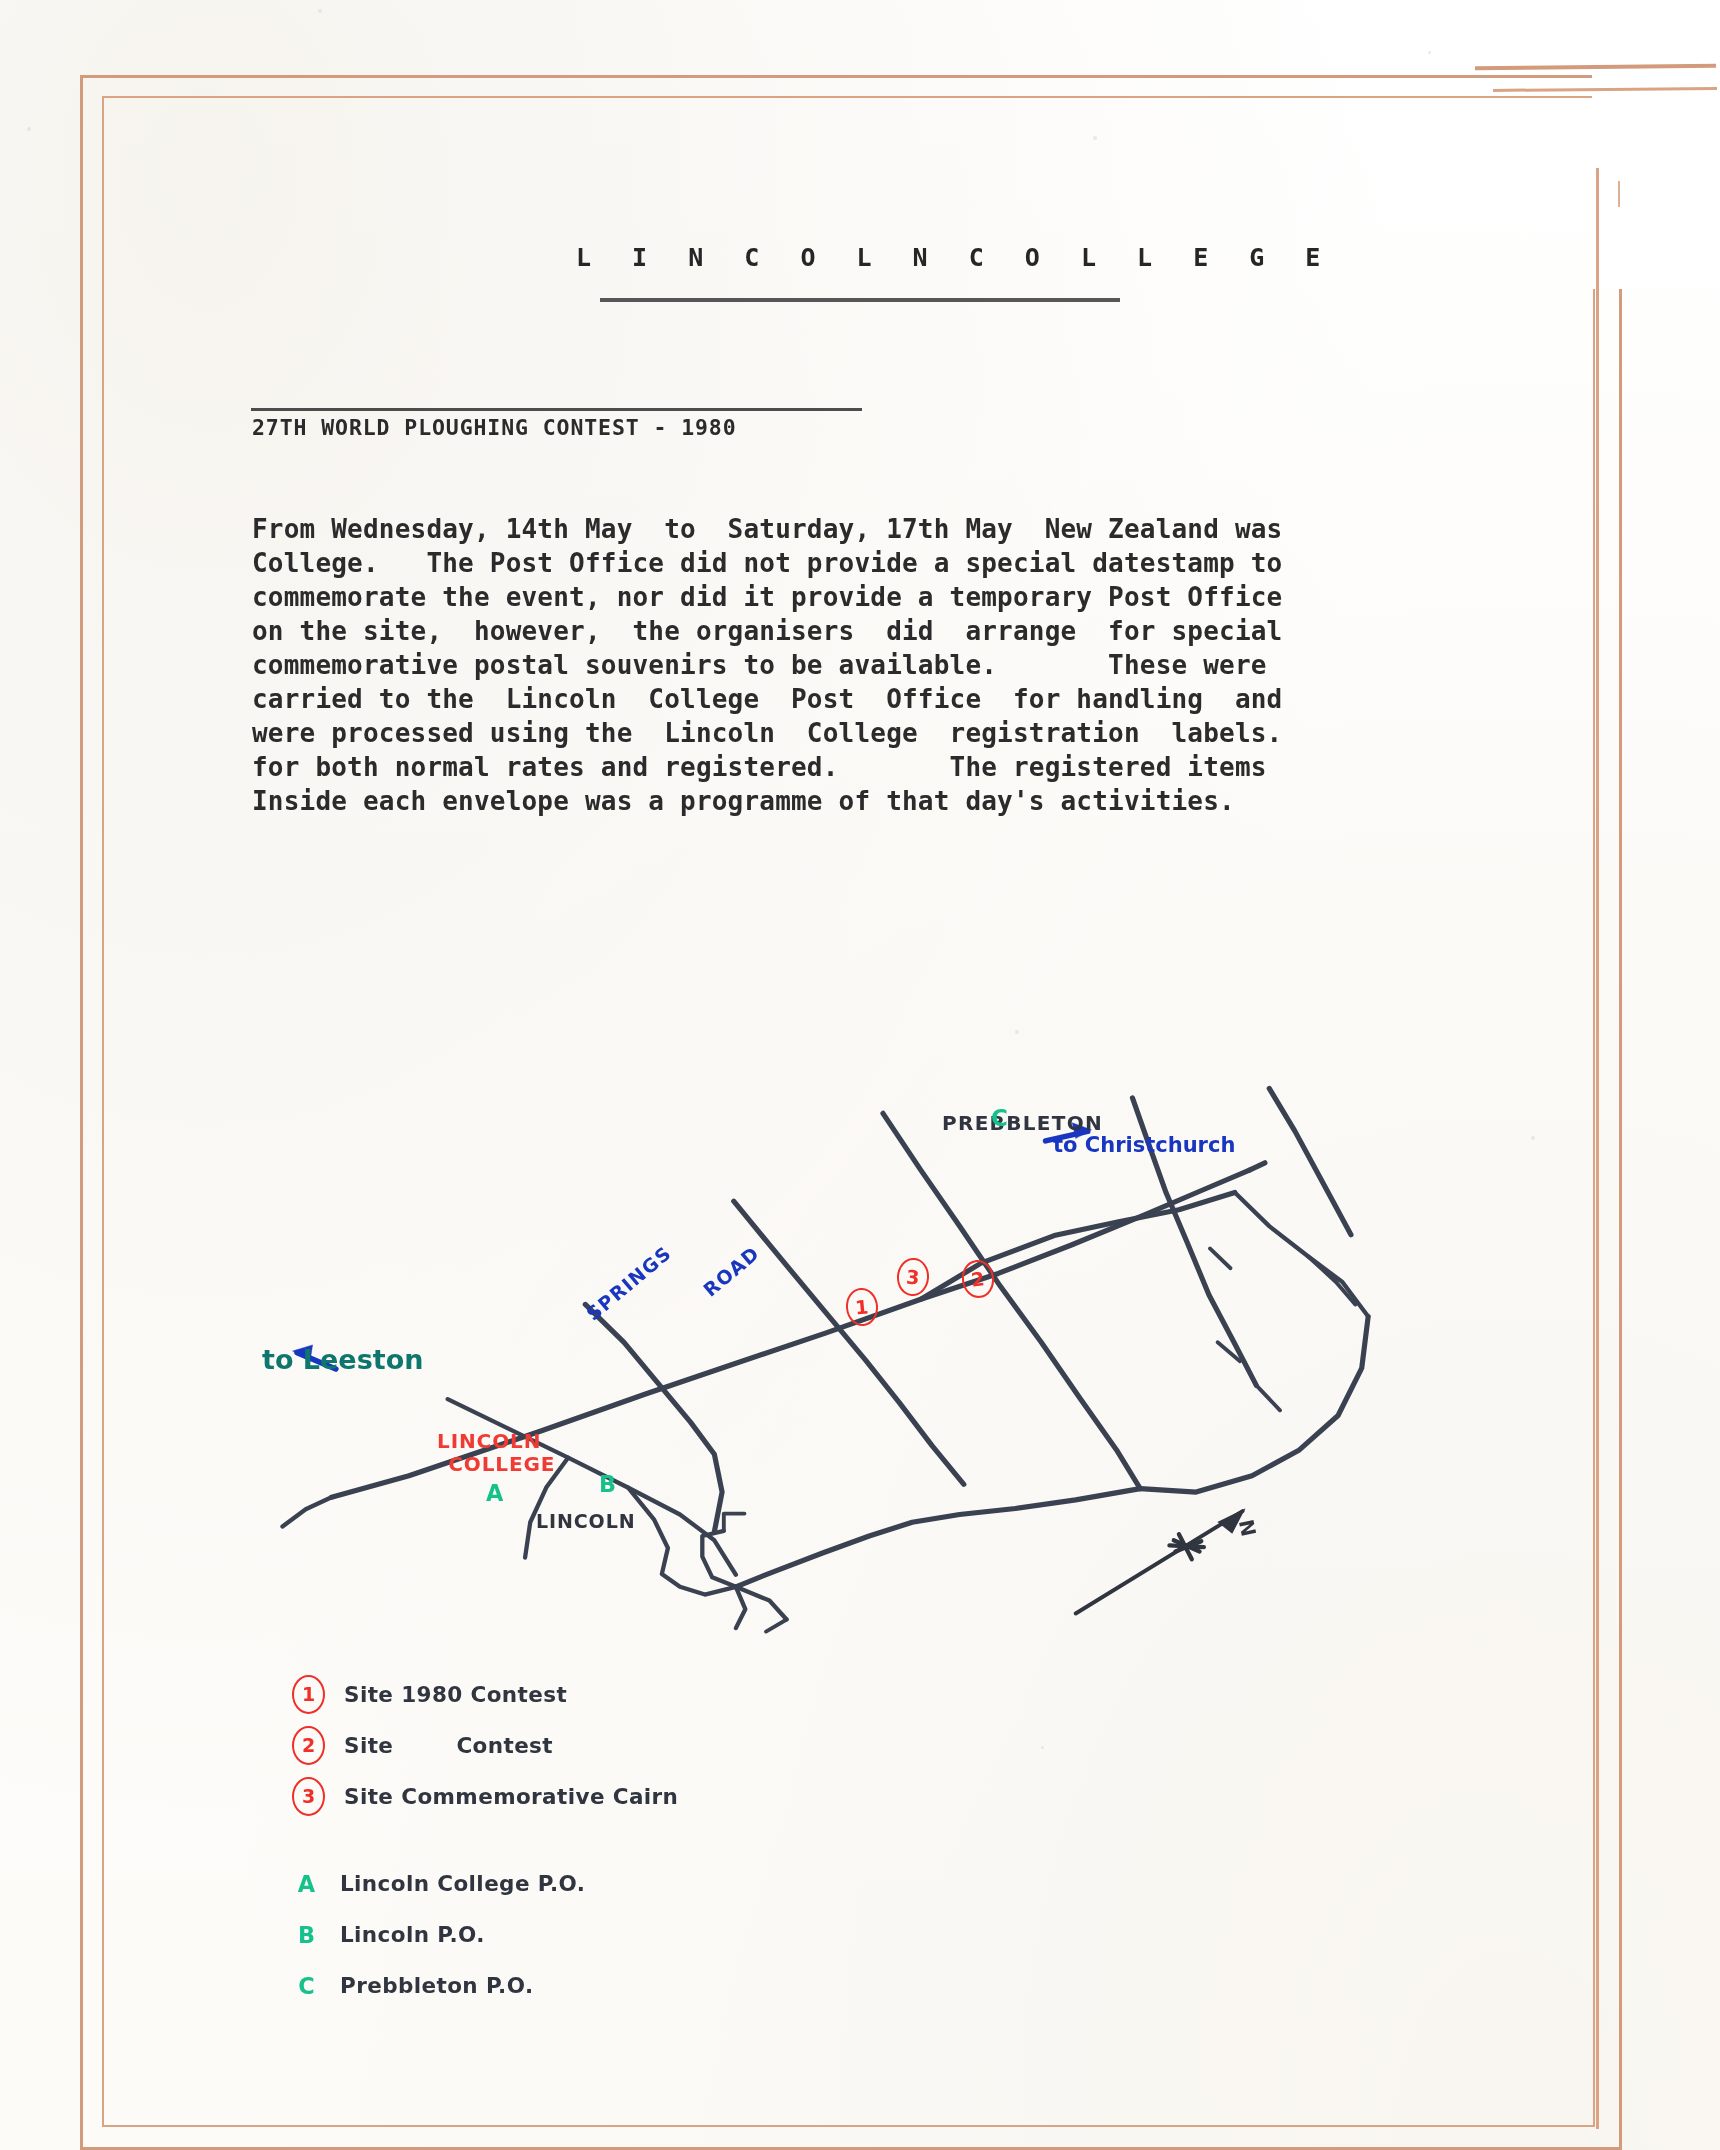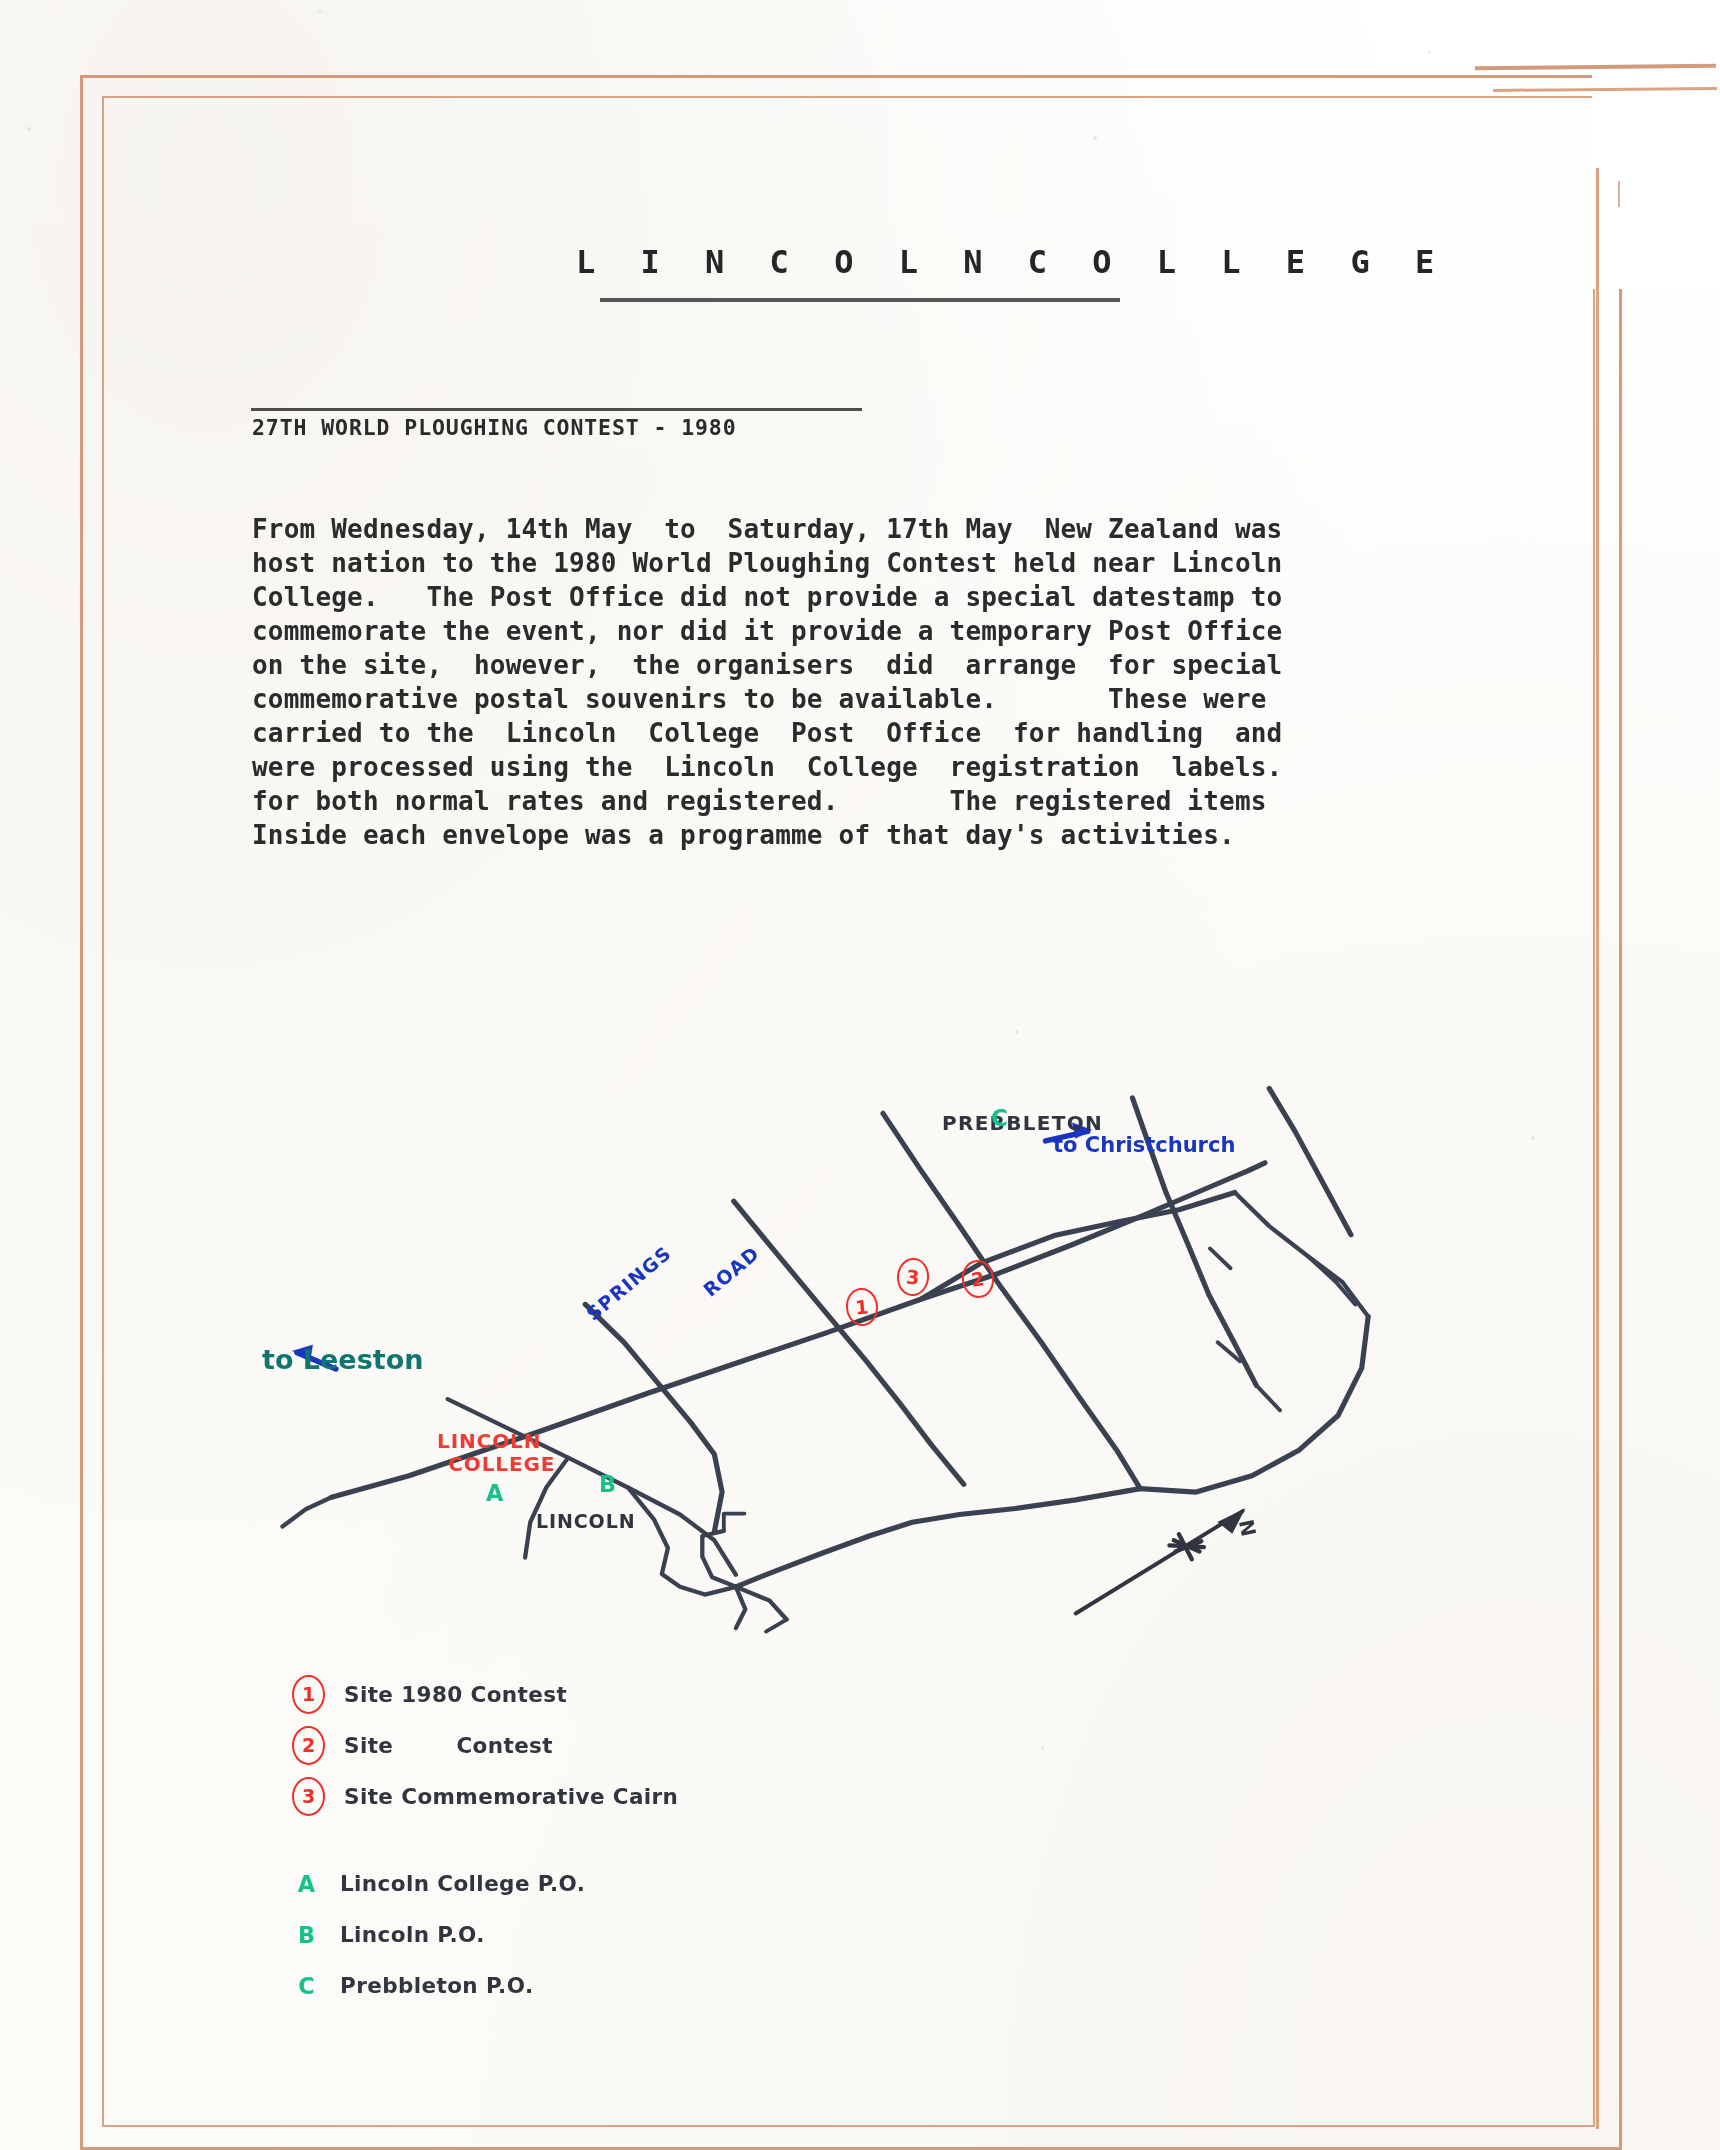--- a/index.html
+++ b/index.html
@@ -82,21 +82,21 @@
   .typed {
     font-family: "DejaVu Sans Mono", "Liberation Mono", monospace;
     color: #2b2b2b;
     font-weight: 700;
     -webkit-font-smoothing: none;
   }
 
   #doc-title {
     position: absolute;
     left: 576px;  top: 243px;
-    font-size: 32px;
+    font-size: 25px;
     letter-spacing: 13px;
     white-space: nowrap;
     color: #262626;
   }
   #doc-title-rule {
     position: absolute;
     left: 600px; top: 298px;
     width: 520px; height: 3.9px;
     background: #3a3a3a;
     opacity: .85;
@@ -293,21 +293,20 @@
   <div class="spec" style="left:1041px;top:1746px;width:3.4px;height:3.4px;"></div>
 
   <div id="doc-title" class="typed">L I N C O L N   C O L L E G E</div>
   <div id="doc-title-rule"></div>
 
   <div id="subtitle" class="typed">27TH WORLD PLOUGHING CONTEST - 1980</div>
   <div id="subtitle-rule"></div>
 
   <div id="body-copy" class="typed">
     <span class="ln">From Wednesday, 14th May  to  Saturday, 17th May  New Zealand was</span>
-    <span class="ln">host nation to the 1980 World Ploughing Contest held near Lincoln</span>
     <span class="ln">College.   The Post Office did not provide a special datestamp to</span>
     <span class="ln">commemorate the event, nor did it provide a temporary Post Office</span>
     <span class="ln">on the site,  however,  the organisers  did  arrange  for special</span>
     <span class="ln">commemorative postal souvenirs to be available.       These were</span>
     <span class="ln">carried to the  Lincoln  College  Post  Office  for handling  and</span>
     <span class="ln">were processed using the  Lincoln  College  registration  labels.</span>
     <span class="ln">for both normal rates and registered.       The registered items</span>
     <span class="ln">Inside each envelope was a programme of that day's activities.</span>
   </div>
 

